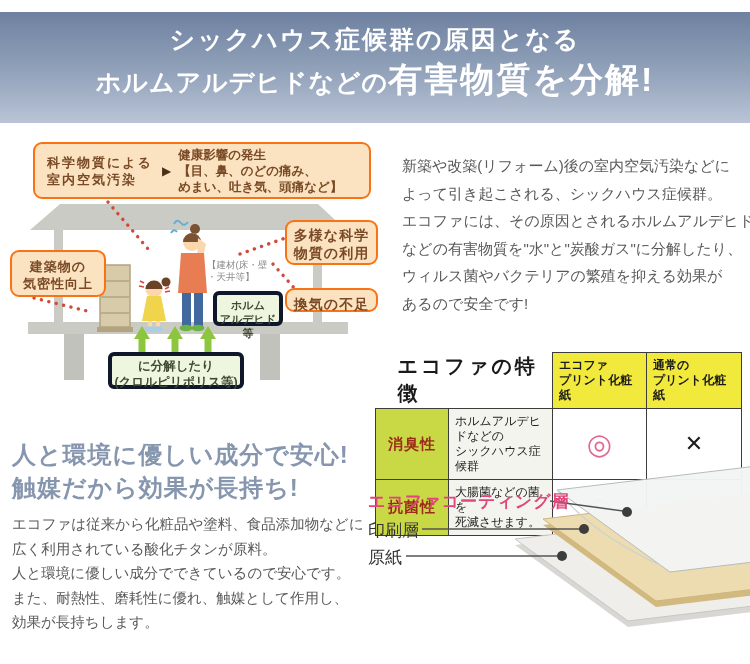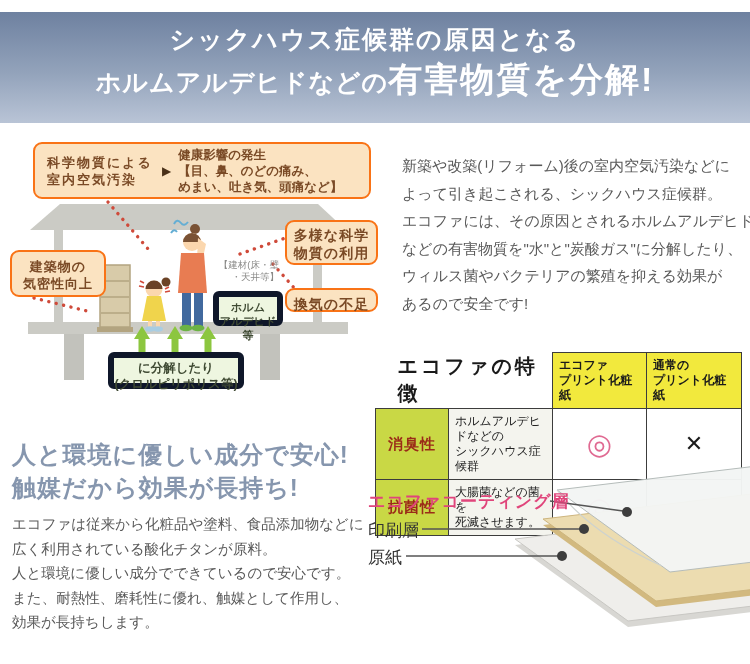--- a/index.html
+++ b/index.html
@@ -23,26 +23,26 @@
             justify-content:flex-start;padding:4px 8px 4px 12px;text-align:left;}
   .co-cause .blk1{font-size:13px;line-height:17px;letter-spacing:2px;}
   .co-cause .arr{font-size:12px;color:#4a3018;margin:0 7px 0 9px;}
   .co-cause .blk2{font-size:12.5px;line-height:16px;}
   .co-airtight{left:2px;top:110px;width:96px;height:47px;font-size:13px;line-height:17px;
                padding-top:6px;letter-spacing:1px;}
   .co-chem{left:277px;top:80px;width:93px;height:45px;font-size:14px;line-height:18px;
            padding-top:4px;letter-spacing:1px;}
   .co-vent{left:277px;top:148px;width:93px;height:24px;font-size:14px;line-height:28px;
            letter-spacing:1px;}
-  .greenbox{position:absolute;background:#eef6e0;border:6px solid #0f172a;border-radius:6px;
+  .greenbox{position:absolute;background:#eef6e0;border:4px solid #0f172a;border-radius:6px;
             color:#3f4a33;font-weight:bold;text-align:center;box-sizing:border-box;}
   .gb-form{left:205px;top:151px;width:70px;height:35px;font-size:11px;line-height:14px;padding-top:3px;}
   .gb-termite{left:100px;top:212px;width:136px;height:37px;font-size:12.5px;line-height:15.5px;padding-top:3px;}
   .note-mat{position:absolute;left:199px;top:119px;width:72px;font-size:9.5px;line-height:11.5px;
-            color:#8a8a88;text-align:right;}
+            color:#8a8a88;}
 
   
   .intro{position:absolute;left:402px;top:152px;color:#595959;font-size:15px;line-height:27.5px;}
   .intro div{white-space:nowrap;}
 
   
   .features{position:absolute;left:375px;top:352px;}
   table.ftable{border-collapse:collapse;table-layout:fixed;width:366px;}
   .ftable td,.ftable th{border:1px solid #3c3c3c;padding:0;box-sizing:border-box;}
   .ftitle{border:none !important;background:#fff;font-size:20px;font-weight:bold;color:#1a1a1a;

